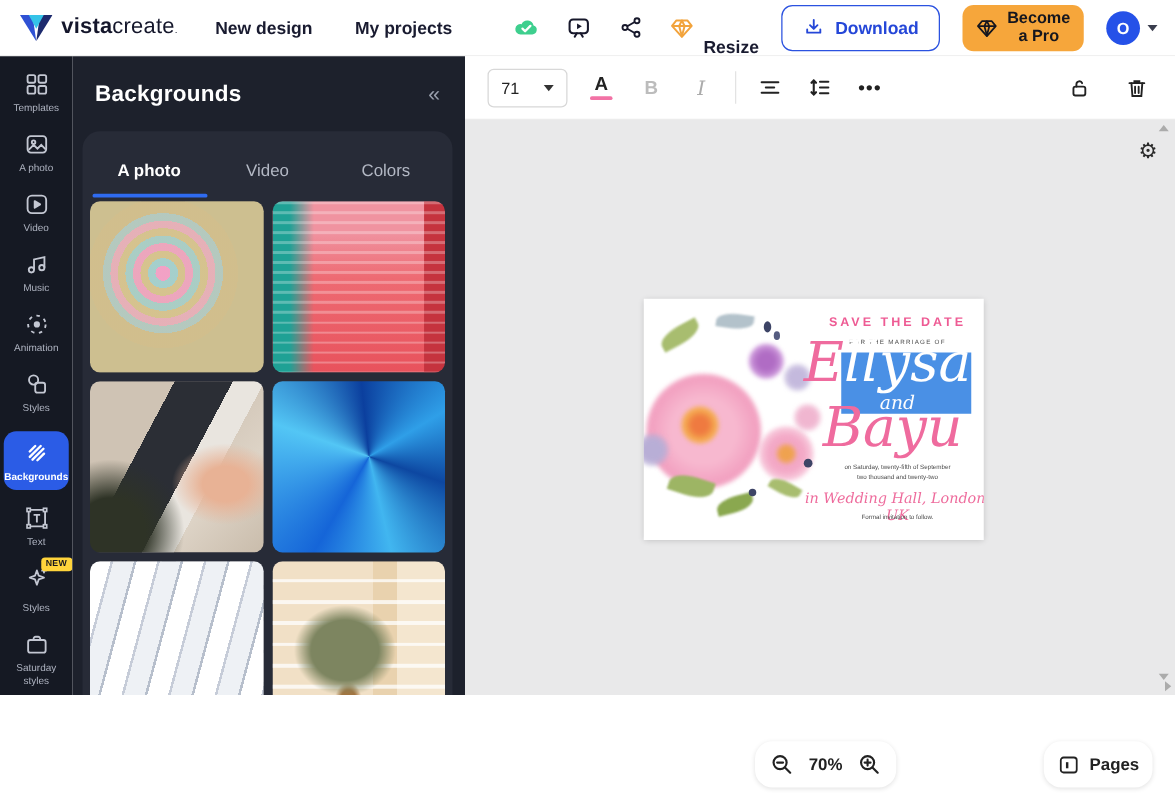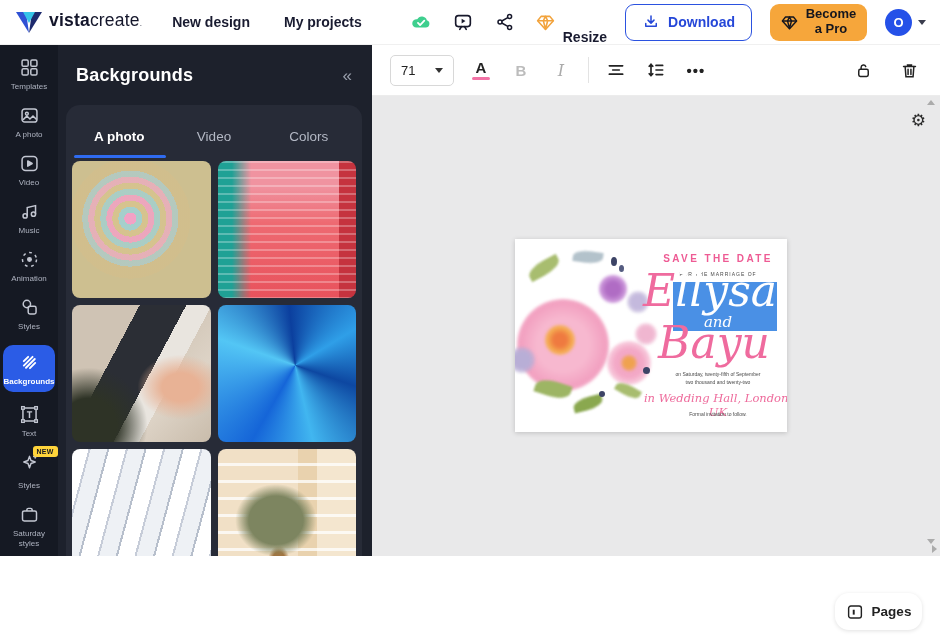--- a/index.html
+++ b/index.html
@@ -394,20 +394,35 @@
           <div class="ct ct-std">SAVE THE DATE</div>
           <div class="ct ct-marriage">FOR THE MARRIAGE OF</div>
           <div class="ct ct-name1 script"><span>E</span><span class="sel-txt">llysa</span></div>
           <div class="ct ct-conj script">and</div>
           <div class="ct ct-name2 script">Bayu</div>
           <div class="ct ct-date"><span>on Saturday, twenty-fifth of September</span><br><span>two thousand and twenty-two</span></div>
           <div class="ct ct-venue script">in Wedding Hall, London, UK</div>
           <div class="ct ct-footer">Formal invitation to follow.</div>
         </div>
 
+        <div class="pill zoom-pill">
+          <span class="zbtn">
+            <svg width="19" height="19" viewBox="0 0 20 20" fill="none" stroke="#222" stroke-width="1.8" stroke-linecap="round">
+                <circle cx="8.5" cy="8.5" r="5.5"></circle>
+                <path d="M12.8 12.8 L17 17 M6 8.5 h5"></path>
+              </svg>
+          </span>
+          <span class="zoom-val">70%</span>
+          <span class="zbtn">
+            <svg width="19" height="19" viewBox="0 0 20 20" fill="none" stroke="#222" stroke-width="1.8" stroke-linecap="round">
+                <circle cx="8.5" cy="8.5" r="5.5"></circle>
+                <path d="M12.8 12.8 L17 17 M6 8.5 h5 M8.5 6 v5"></path>
+              </svg>
+          </span>
+        </div>
 
         <div class="pill pages-pill">
           <svg width="18" height="18" viewBox="0 0 24 24" fill="none" stroke="#222" stroke-width="1.9">
               <rect x="3.5" y="4" width="17" height="16" rx="3"></rect>
               <rect x="9" y="9" width="2.6" height="6.5" fill="#222" stroke="none"></rect>
             </svg>
           <span class="pages-lbl">Pages</span>
         </div>
 
         <span class="scroll-arrow sa-up"></span>

